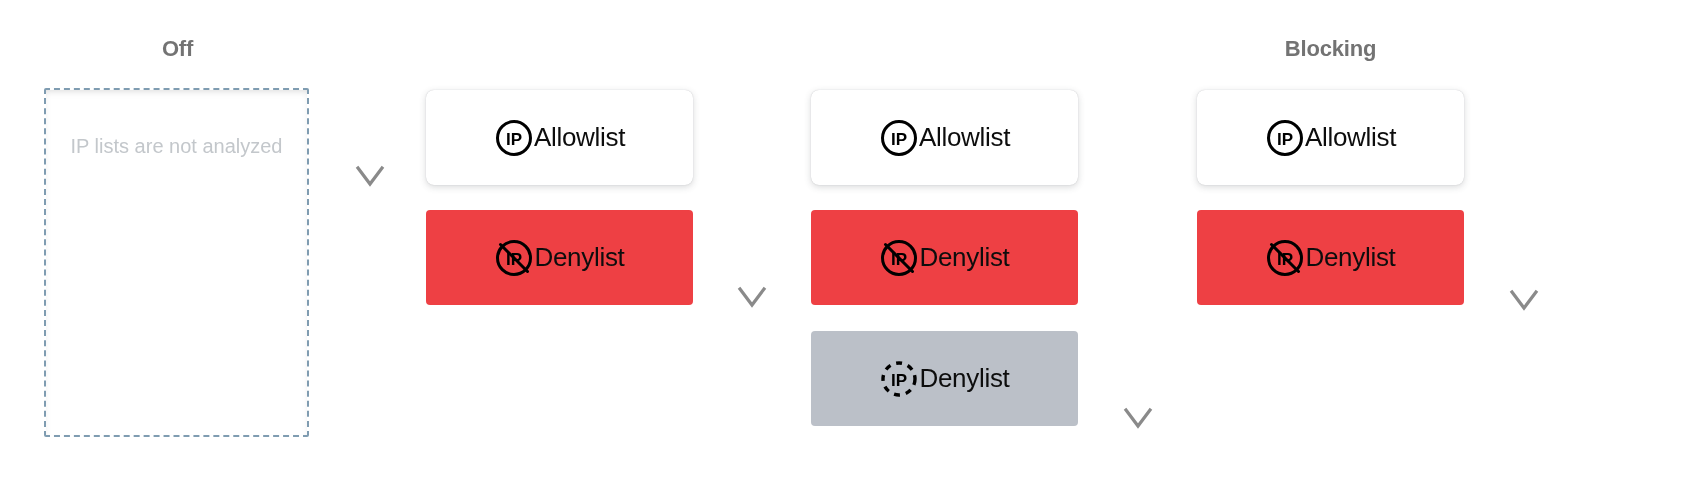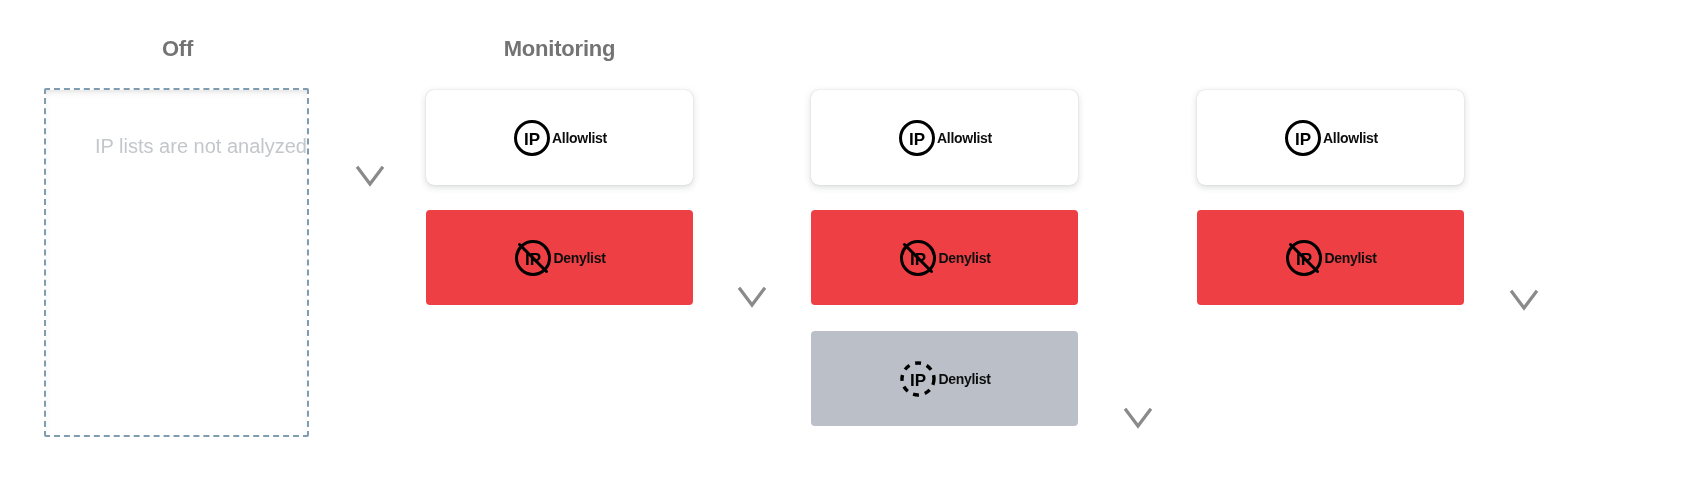--- a/index.html
+++ b/index.html
@@ -48,41 +48,41 @@
     border: 2px dashed #7f9cb1;
     border-radius: 2px;
     background: #ffffff;
     box-shadow: inset 0 4px 7px -3px rgba(120,120,120,0.28);
   }
   .empty-text {
     position: absolute;
     left: 0;
     right: 0;
     top: 40px;
-    text-align: right;
+    text-align: center;
     font-size: 20px;
     line-height: 32px;
     color: #c3c7cb;
     font-weight: 400;
   }
 
   
   .card {
     position: absolute;
     box-sizing: border-box;
     display: flex;
     align-items: center;
     justify-content: center;
     height: 95px;
     width: 267px;
     border-radius: 8px;
   }
   .card .lbl {
-    font-size: 14px;
-    font-weight: bold;
+    font-size: 26px;
+    font-weight: normal;
     color: #0d0d0d;
     letter-spacing: -0.3px;
     white-space: nowrap;
   }
   .card.allow {
     background: #ffffff;
     box-shadow: 0 2px 7px rgba(60,64,72,0.20), 0 0 1px rgba(60,64,72,0.30);
   }
   .card.deny {
     background: #ee4044;
@@ -107,21 +107,21 @@
 
   
   .arrow { position: absolute; }
 </style>
 </head>
 <body>
 
 <div id="stage">
 
   <div class="col-title c0">Off</div>
-  <div class="col-title c1">Monitoring</div>
+  <div class="col-title c3">Blocking</div>
 
   <div class="empty-box">
     <div class="empty-text">IP lists are not analyzed</div>
   </div>
 
   <div class="card allow x1 y-allow">
     <span>
       <svg class="ip-icon" viewBox="0 0 40 40" aria-hidden="true">
         <circle cx="20" cy="20" r="16.5" fill="none" stroke="#000" stroke-width="3"></circle>
         <text x="20" y="26.5" text-anchor="middle" font-family="Liberation Sans, sans-serif" font-size="17" font-weight="bold" fill="#000">IP</text>

